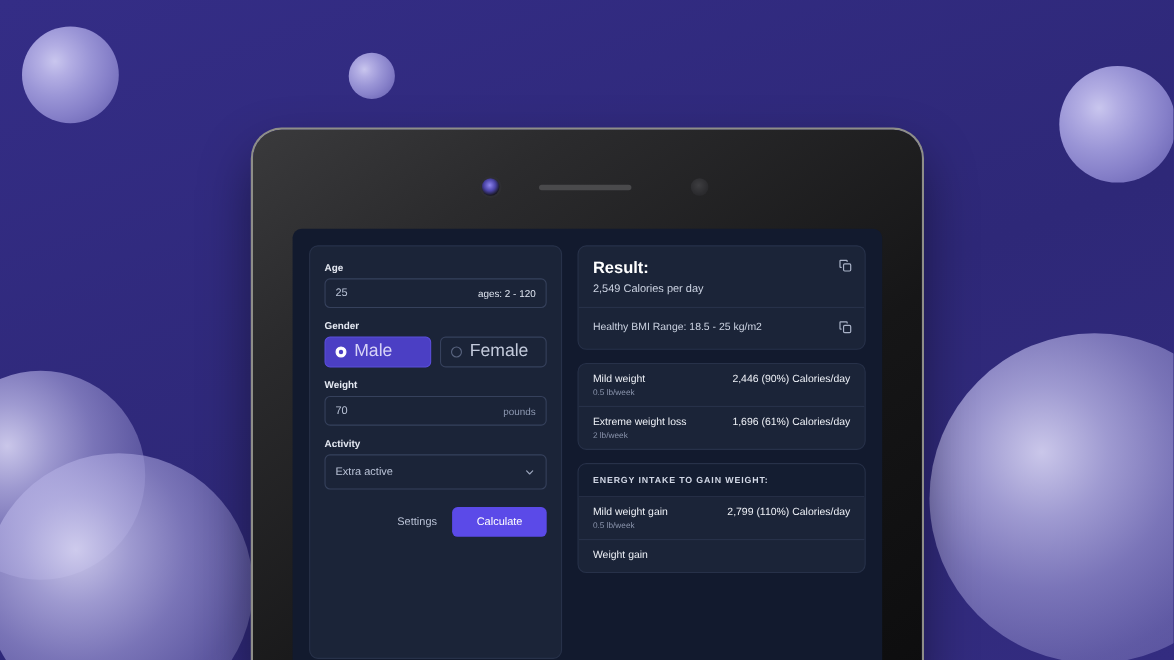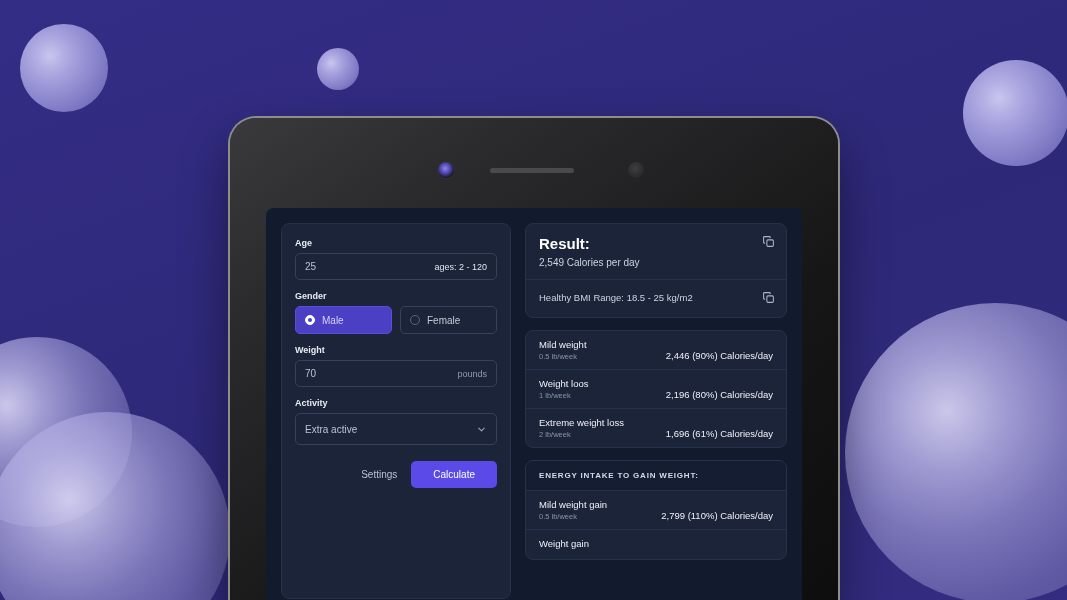--- a/index.html
+++ b/index.html
@@ -133,21 +133,21 @@
   .gender-row { display: flex; gap: 8px; }
   .gender-opt {
     flex: 1;
     height: 28px;
     border-radius: 5px;
     border: 1px solid #36415c;
     display: flex;
     align-items: center;
     gap: 7px;
     padding: 0 9px;
-    font-size: 10px;
+    font-size: 16px;
     color: #c3cadb;
   }
   .gender-opt.active {
     background: #4b3fc4;
     border-color: #5a4ddb;
     color: #d7d3f7;
   }
   .radio {
     width: 10px; height: 10px;
     border-radius: 50%;
@@ -254,21 +254,21 @@
     font-size: 8px;
     font-weight: bold;
     letter-spacing: 0.8px;
     color: #d3d9e7;
     padding: 10px 13px;
     border-bottom: 1px solid #273149;
     background: #141d31;
   }
   .trow {
     display: flex;
-    align-items: flex-end;
+    align-items: flex-start;
     justify-content: space-between;
     padding: 8px 13px;
     gap: 8px;
   }
   .trow + .trow { border-top: 1px solid #273149; }
   .t-name {
     font-size: 9.5px;
     color: #eef1f7;
     margin-bottom: 2px;
   }
@@ -383,27 +383,20 @@
       <div class="panel">
         <div class="trow">
           <div>
             <div class="t-name">Mild weight</div>
             <div class="t-rate">0.5 lb/week</div>
           </div>
           <div class="t-val">2,446 (90%) Calories/day</div>
         </div>
         <div class="trow">
           <div>
-            <div class="t-name">Weight loos</div>
-            <div class="t-rate">1 lb/week</div>
-          </div>
-          <div class="t-val">2,196 (80%) Calories/day</div>
-        </div>
-        <div class="trow">
-          <div>
             <div class="t-name">Extreme weight loss</div>
             <div class="t-rate">2 lb/week</div>
           </div>
           <div class="t-val">1,696 (61%) Calories/day</div>
         </div>
       </div>
 
       <div class="panel">
         <div class="section-head">ENERGY INTAKE TO GAIN WEIGHT:</div>
         <div class="trow">

